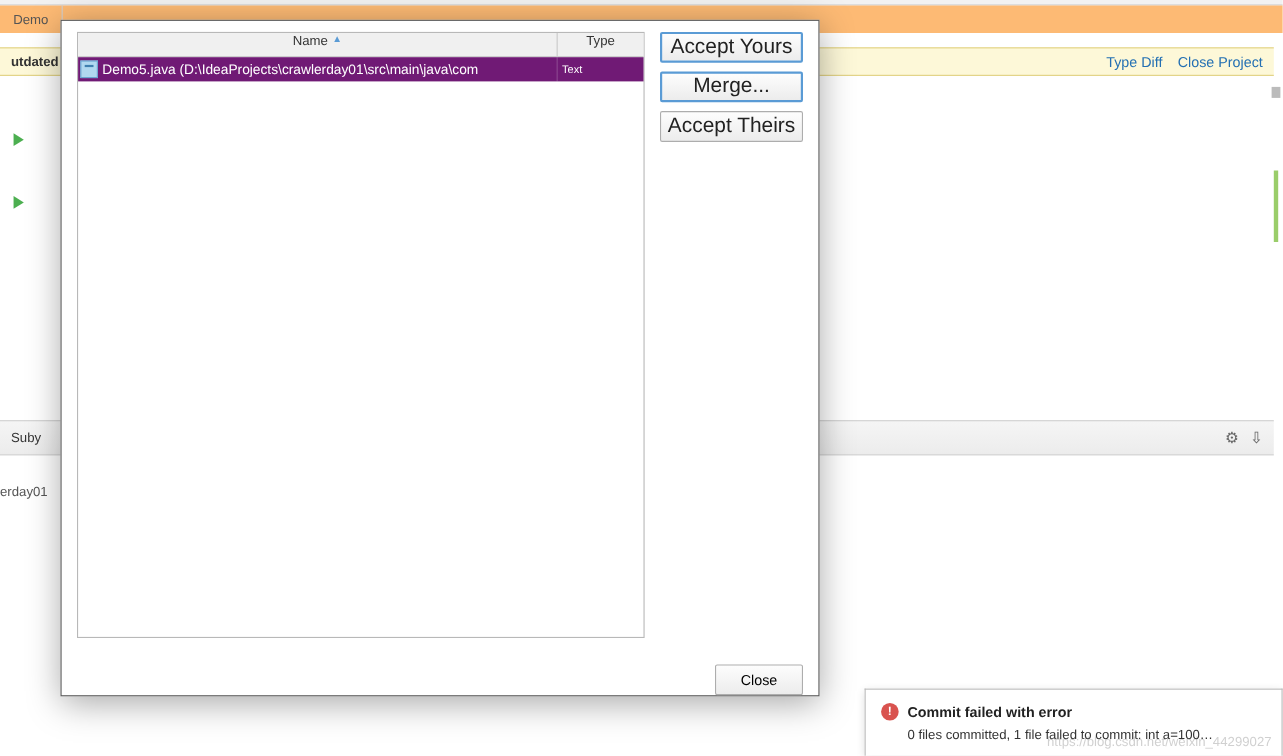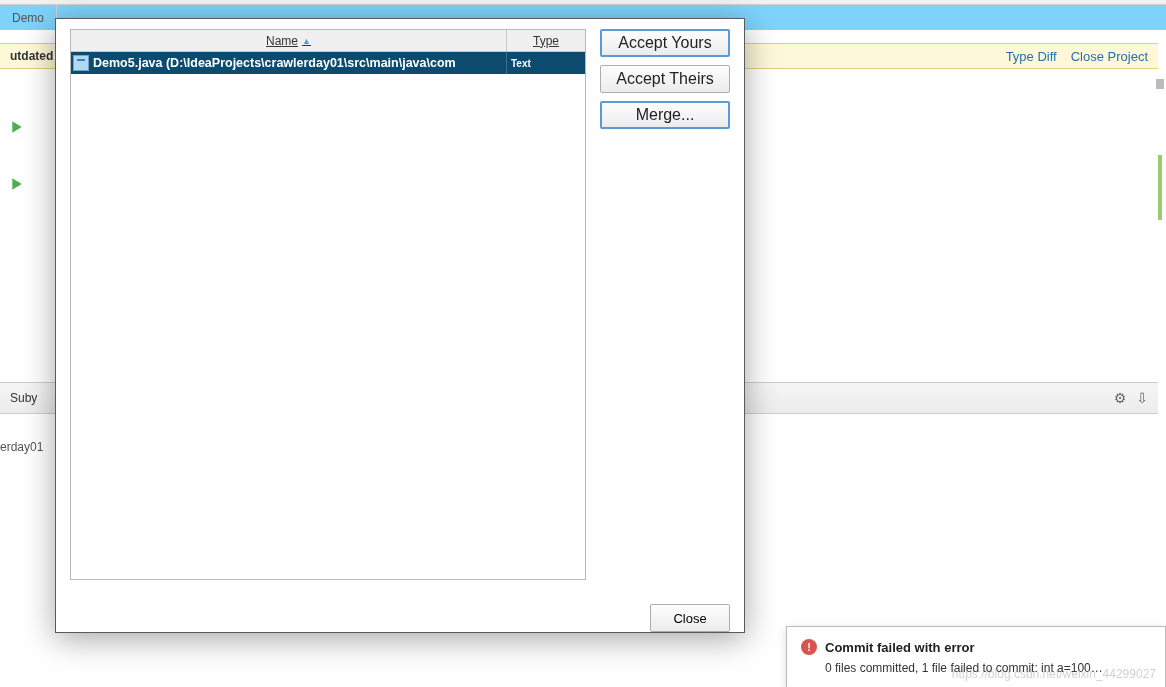--- a/index.html
+++ b/index.html
@@ -1,21 +1,21 @@
 <!DOCTYPE html>
 <html><head>
   <meta charset="utf-8">
   <style>
     * { box-sizing: border-box; margin: 0; padding: 0; font-family: "Segoe UI", Arial, sans-serif; }
     body { width: 1166px; height: 687px; background: #fff; position: relative; overflow: hidden; font-size: 13px; }
 
     
     .ide-bg { position: absolute; inset: 0; }
     .top-tabs { height: 5px; border-bottom: 1px solid #d0d0d0; background: #f2f2f2; position: relative; }
-    .tab-row { position: absolute; top: 5px; left: 0; right: 0; height: 25px; display: flex; background: #7dd3fc; }
+    .tab-row { position: absolute; top: 5px; left: 0; right: 0; height: 25px; display: flex; background: #fdba74; }
     .tab { padding: 4px 12px; border-right: 1px solid #d0d0d0; color: #555; font-size: 12px; display: flex; align-items: center; gap: 4px; }
     .yellow-bar { position: absolute; top: 43px; left: 0; right: 8px; height: 26px; background: #fdf8d8; border-top: 1px solid #e0d080; border-bottom: 1px solid #e0d080; display: flex; align-items: center; padding: 0 10px; justify-content: space-between; }
     .yellow-bar .left-txt { color: #333; font-size: 12px; font-weight: bold; }
     .yellow-bar .right-links { display: flex; gap: 14px; }
     .yellow-bar .link { color: #2470b3; font-size: 13px; cursor: pointer; }
     .gutter { position: absolute; left: 10px; top: 120px; display: flex; flex-direction: column; gap: 40px; }
     .play-icon svg { width: 14px; height: 14px; }
     .mid-panel { position: absolute; top: 382px; left: 0; right: 8px; height: 32px; background: linear-gradient(#f5f5f5,#ececec); border-top: 1px solid #ccc; border-bottom: 1px solid #ccc; display: flex; align-items: center; justify-content: space-between; padding: 0 10px; }
     .mid-panel .label { color: #333; font-size: 12px; }
     .mid-panel .tools { display: flex; gap: 10px; color: #888; }
@@ -34,33 +34,33 @@
     
     .dialog { position: absolute; left: 55px; top: 18px; width: 690px; height: 615px; background: #fff; border: 1px solid #5a5a5a; box-shadow: 0 6px 30px rgba(0,0,0,0.35); display: flex; flex-direction: column; }
     .dlg-title { height: 36px; display: flex; align-items: center; justify-content: space-between; padding: 0 10px; }
     .dlg-title-left { display: flex; align-items: center; gap: 8px; }
     .dlg-title-txt { font-size: 13px; color: #222; }
     .dlg-title-icon { width: 16px; height: 16px; background: #2b2b2b; color: #fff; display: flex; align-items: center; justify-content: center; font-size: 10px; font-weight: bold; }
     .close-x { cursor: pointer; color: #333; font-size: 16px; padding: 2px 6px; }
     .dlg-body { flex: 1; padding: 10px 14px 0; display: flex; gap: 14px; }
     .table-wrap { flex: 1; border: 1px solid #b8b8b8; display: flex; flex-direction: column; background: #fff; }
     .thead { display: flex; height: 22px; background: #f0f0f0; border-bottom: 1px solid #c8c8c8; }
-    .th { display: flex; align-items: center; justify-content: center; color: #333; font-size: 12px; position: relative; text-decoration: underline; }
+    .th { display: flex; justify-content: center; color: #333; font-size: 12px; position: relative; }
     .th-name { flex: 1; border-right: 1px solid #c8c8c8; gap: 4px; }
     .th-type { width: 78px; }
     .sort-ind { color: #5a9bd5; font-size: 9px; }
-    .trow { display: flex; height: 22px; background: #0c4a6e; color: #fff; font-weight: bold; }
+    .trow { display: flex; height: 22px; background: #701a75; color: #fff; }
     .td-name { flex: 1; display: flex; align-items: center; gap: 4px; padding-left: 2px; overflow: hidden; white-space: nowrap; font-size: 12.5px; border-right: 1px solid rgba(255,255,255,0.2); }
     .td-type { width: 78px; display: flex; align-items: center; padding-left: 4px; font-size: 10px; }
     .file-ico { width: 16px; height: 16px; background: #b0d8f0; border: 1px solid #6aa6d0; flex-shrink: 0; position: relative; }
     .file-ico::before { content: ''; position: absolute; top: 3px; left: 3px; right: 3px; height: 2px; background: #4080b0; }
     .tbody-rest { flex: 1; }
 
     .btn-col { width: 130px; display: flex; flex-direction: column; gap: 8px; }
-    .btn { height: 28px; border: 1px solid #adadad; background: linear-gradient(#fdfdfd,#ececec); color: #222; font-size: 16px; cursor: pointer; display: flex; align-items: center; justify-content: center; border-radius: 2px; }
+    .btn { height: 28px; border: 1px solid #adadad; background: linear-gradient(#fdfdfd,#ececec); color: #222; font-size: 19px; cursor: pointer; display: flex; align-items: center; justify-content: center; border-radius: 2px; }
     .btn.primary { border: 2px solid #5a9bd5; }
 
     .dlg-foot { height: 52px; display: flex; align-items: flex-end; justify-content: flex-end; padding: 0 14px; }
     .close-btn { width: 80px; height: 28px; border: 1px solid #adadad; background: linear-gradient(#fdfdfd,#ececec); font-size: 13px; cursor: pointer; border-radius: 2px; }
 
     .gear-icon, .dl-icon { font-size: 14px; color: #666; }
   </style>
 </head>
 <body>
 
@@ -123,22 +123,22 @@
           <span class="file-ico"></span>
           <span>Demo5.java (D:\IdeaProjects\crawlerday01\src\main\java\com</span>
         </div>
         <div class="td-type">Text</div>
       </div>
       <div class="tbody-rest"></div>
     </div>
 
     <div class="btn-col">
       <div class="btn primary">Accept Yours</div>
+      <div class="btn primary">Merge...</div>
       <div class="btn">Accept Theirs</div>
-      <div class="btn primary">Merge...</div>
     </div>
   </div>
 
   <div class="dlg-foot">
     <button class="close-btn">Close</button>
   </div>
 </div>
 
 <div class="toast">
   <div class="toast-head">

